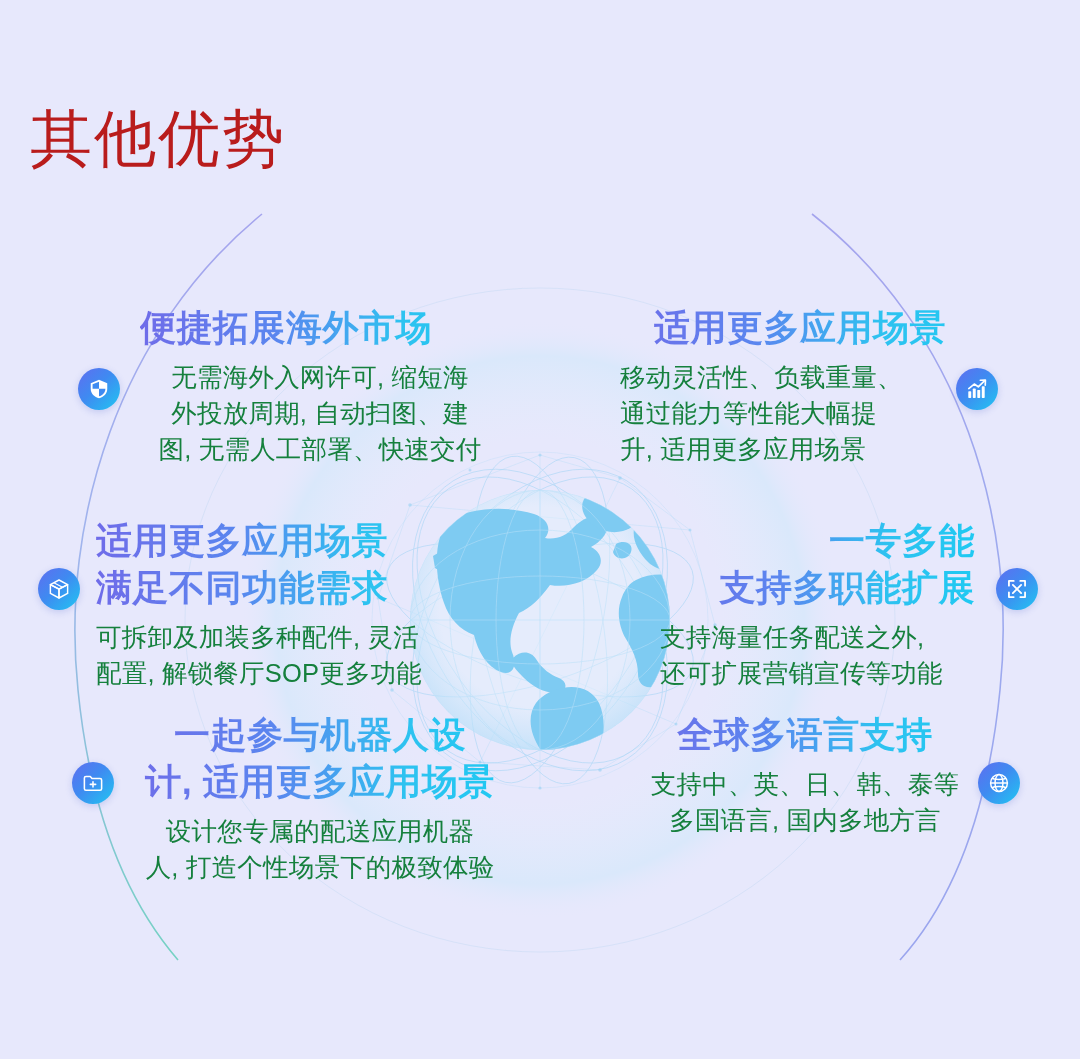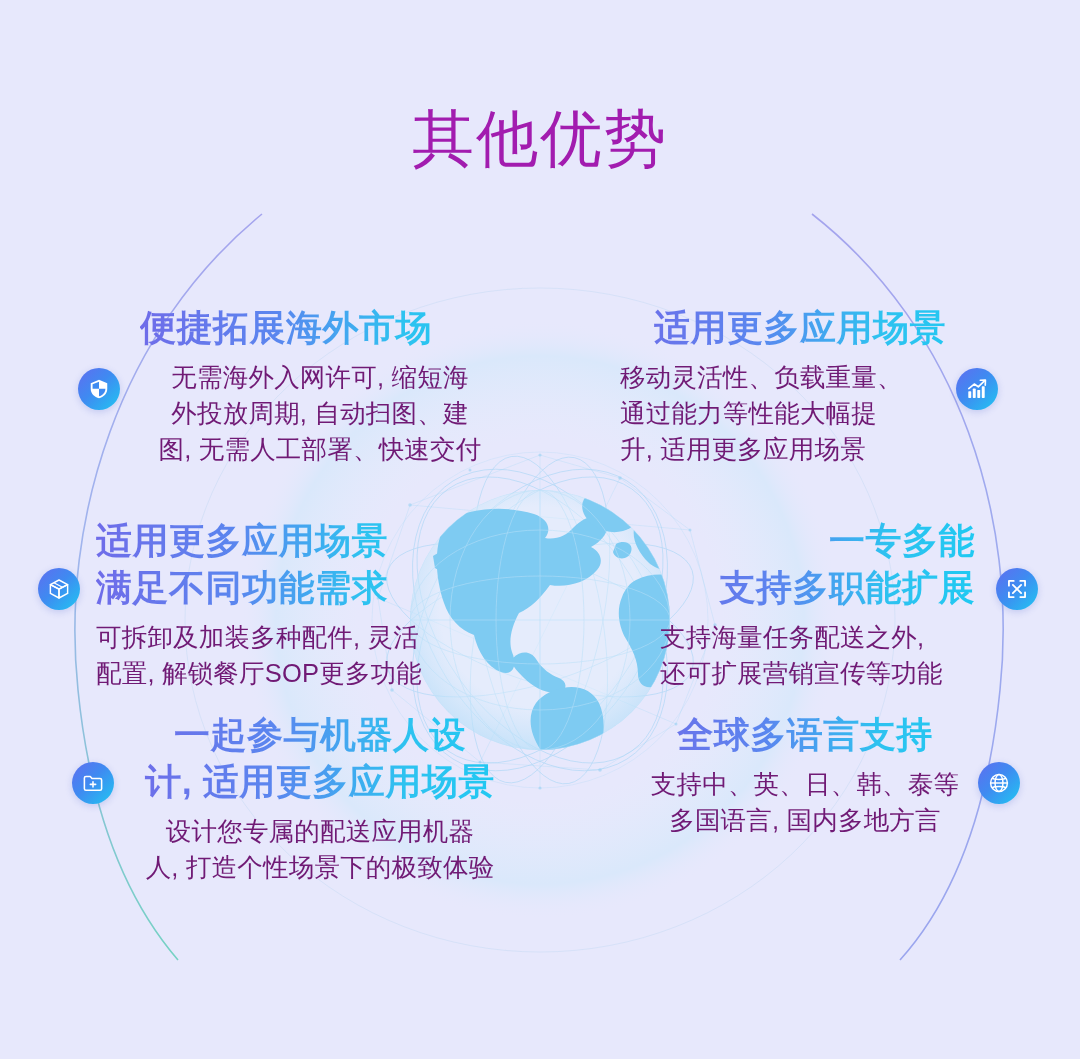--- a/index.html
+++ b/index.html
@@ -27,27 +27,28 @@
     inset: 0;
     pointer-events: none;
   }
 
   
   .page-title {
     position: absolute;
     left: 0;
     right: 0;
     top: 108px;
-    text-align: center;
+    text-align: left;
     font-size: 62px;
     line-height: 1.0;
     font-weight: 400;
-    color: #a21caf;
+    color: #b91c1c;
     letter-spacing: 2px;
     font-family: "Liberation Sans", "DejaVu Sans", sans-serif;
+    padding-left: 30px;
   }
 
   
   .feature {
     position: absolute;
   }
   .feature-title {
     font-size: 36px;
     font-weight: bold;
     line-height: 1.30;
@@ -55,21 +56,21 @@
     background: linear-gradient(90deg, #6f6ce9 0%, #5a86ef 38%, #2ec2f0 72%, #1fc9f2 100%);
     -webkit-background-clip: text;
     background-clip: text;
     color: transparent;
     -webkit-text-fill-color: transparent;
     white-space: pre-line;
   }
   .feature-body {
     font-size: 25.5px;
     line-height: 1.42;
-    color: #701a75;
+    color: #15803d;
     white-space: pre-line;
     margin-top: 7px;
     letter-spacing: 0.2px;
   }
 
   
   #feat-overseas      { left: 140px; top: 305px;  width: 360px; }
   #feat-overseas .feature-title { text-align: left; }
   #feat-overseas .feature-body  { text-align: center; }
 

